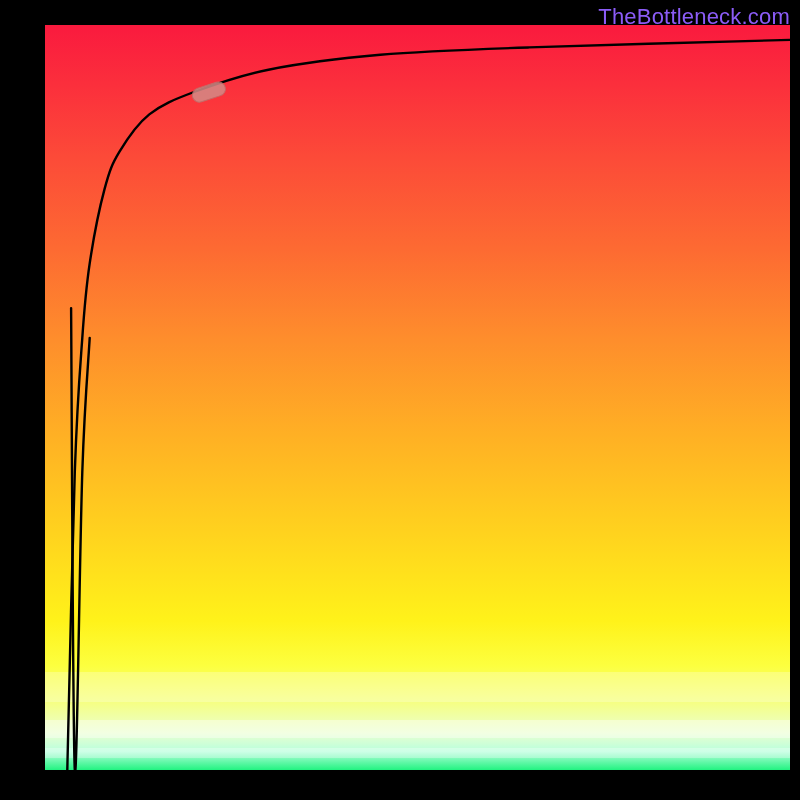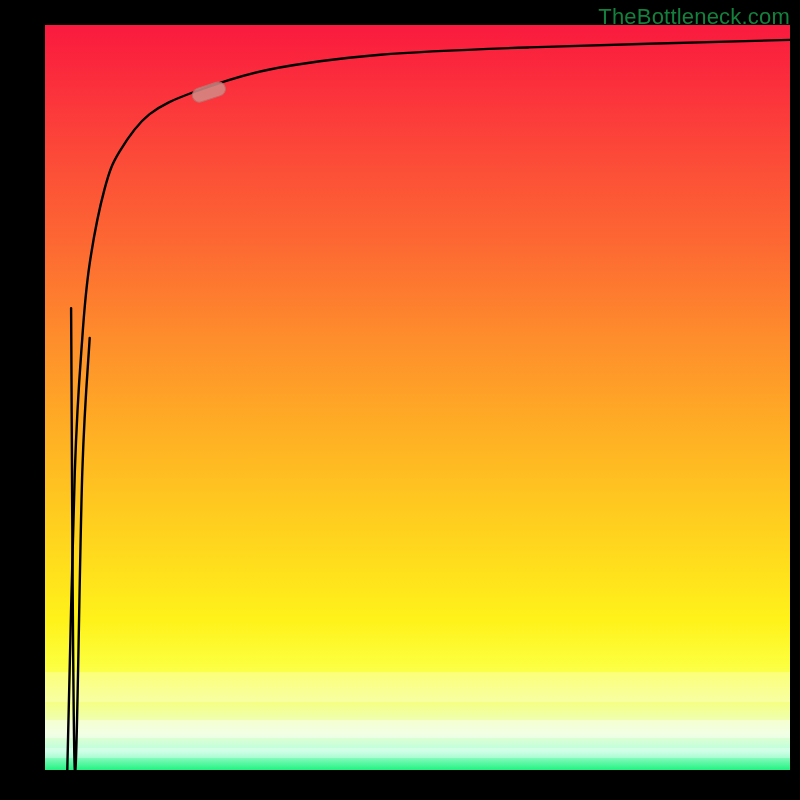--- a/index.html
+++ b/index.html
@@ -14,21 +14,21 @@
   .frame {
     position: relative;
     width: 800px;
     height: 800px;
     background: #000;
   }
   .watermark {
     position: absolute;
     top: 4px;
     right: 10px;
-    color: #15803d;
+    color: #8b5cf6;
     font-size: 22px;
     font-weight: 500;
     letter-spacing: 0.2px;
     z-index: 50;
   }
   .plot-area {
     position: absolute;
     left: 45px;
     top: 25px;
     width: 745px;

